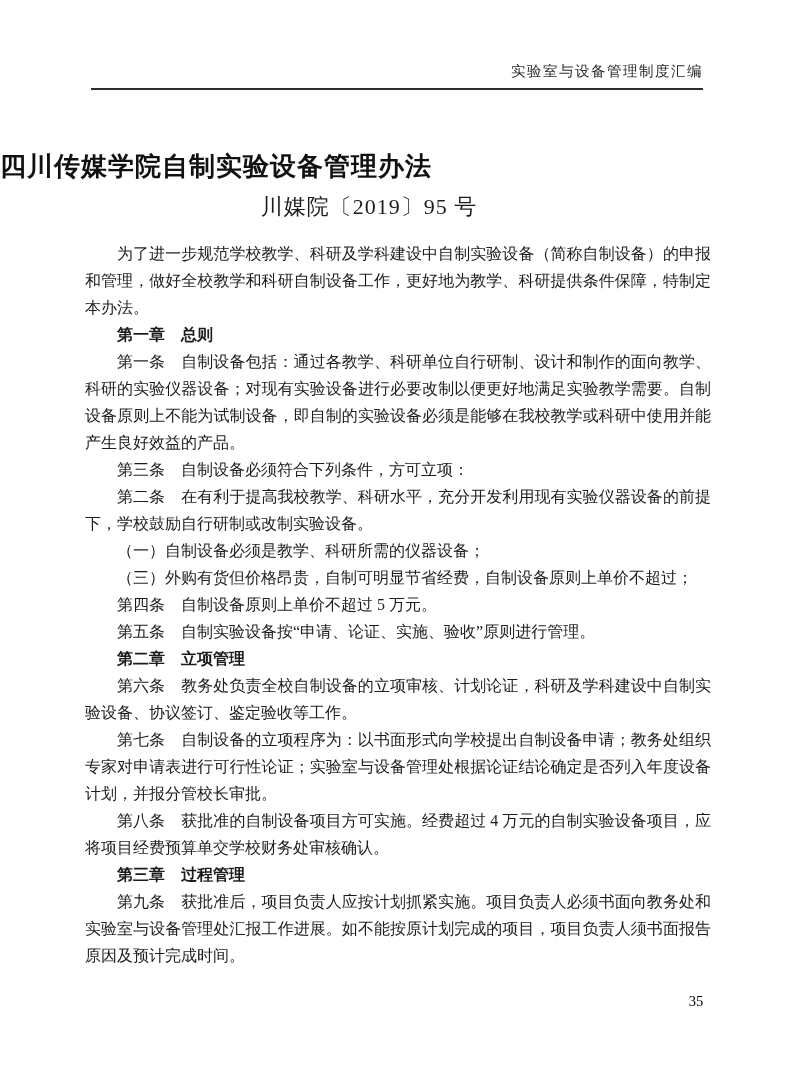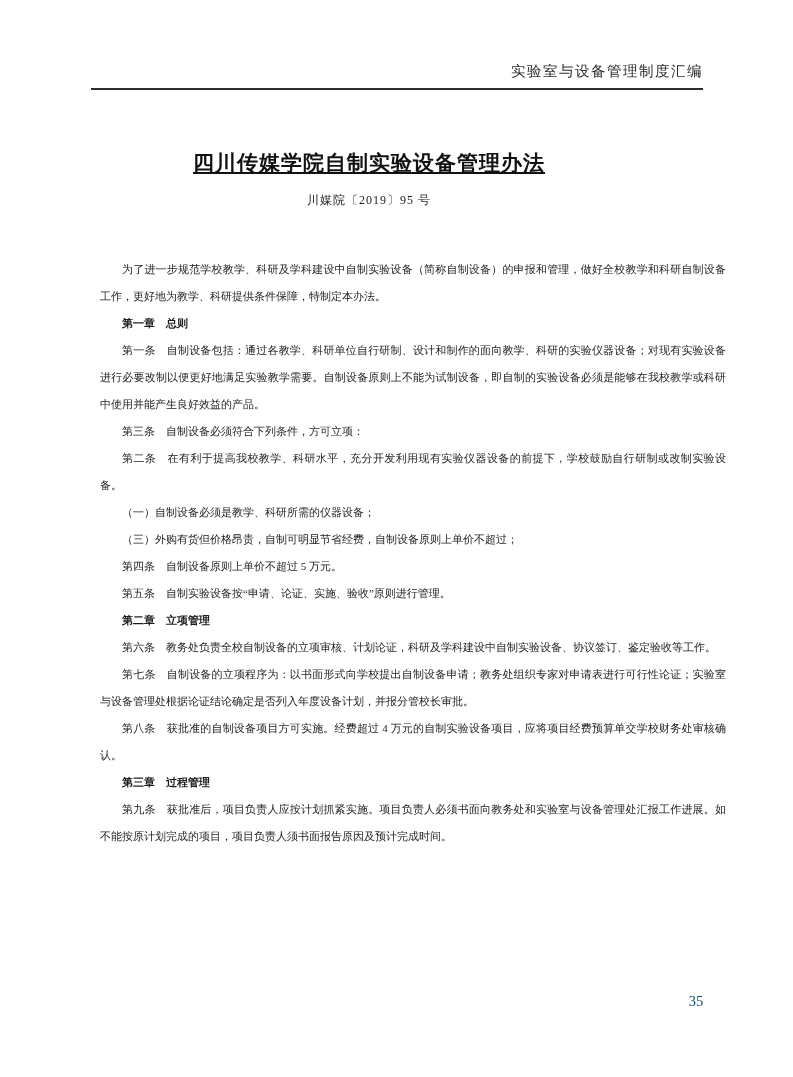--- a/index.html
+++ b/index.html
@@ -23,65 +23,63 @@
     letter-spacing: 1.5px;
     color: #2a2a2a;
     padding-bottom: 7px;
     border-bottom: 2.5px solid #2e2e2e;
   }
   .doc-title {
     position: absolute;
     top: 149px;
     left: 0;
     width: 100%;
-    text-align: center;
-    font-size: 21px;
+    text-align: left;
+    font-size: 26px;
     font-weight: bold;
     letter-spacing: 1px;
     color: #111;
-    text-decoration: underline;
   }
   .doc-number {
     position: absolute;
     top: 192px;
     left: 0;
     width: 100%;
     text-align: center;
-    font-size: 12px;
+    font-size: 22px;
     letter-spacing: 1px;
     color: #1c1c1c;
   }
   .doc-body {
     position: absolute;
     top: 240px;
-    left: 100px;
+    left: 85px;
     width: 626px;
-    font-size: 11px;
+    font-size: 16px;
     line-height: 27px;
     text-align: justify;
     color: #1c1c1c;
-    margin-top: 16px;
   }
   .doc-body p {
     margin: 0;
     padding: 0;
     text-indent: 2em;
   }
   .doc-body p.chapter {
     font-weight: bold;
     text-align: left;
   }
   .page-number {
     position: absolute;
     top: 993px;
     left: 666px;
     width: 60px;
     text-align: center;
     font-size: 14.5px;
-    color: #0c4a6e;
+    color: #000000;
   }
 </style>
 </head>
 <body>
 
 <div class="page">
 
   <div class="header">实验室与设备管理制度汇编</div>
 
   <div class="doc-title">四川传媒学院自制实验设备管理办法</div>

